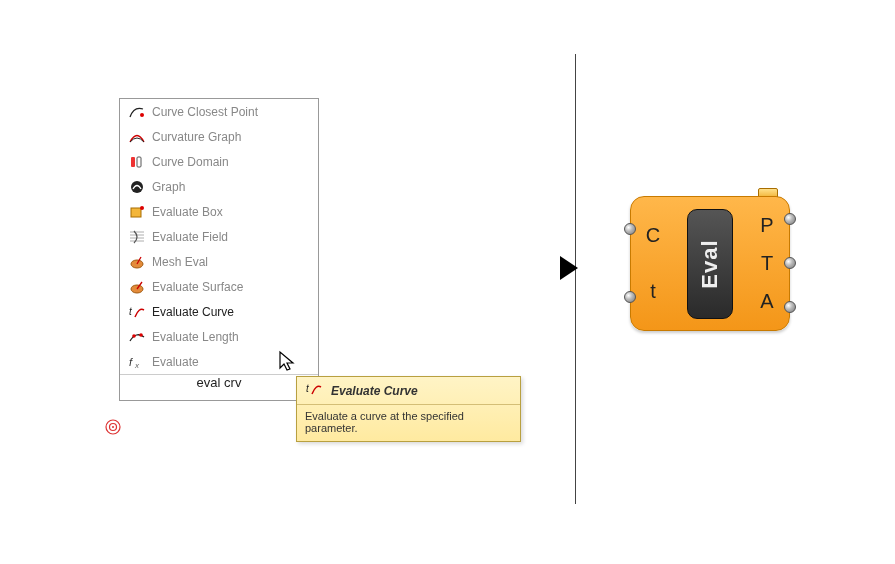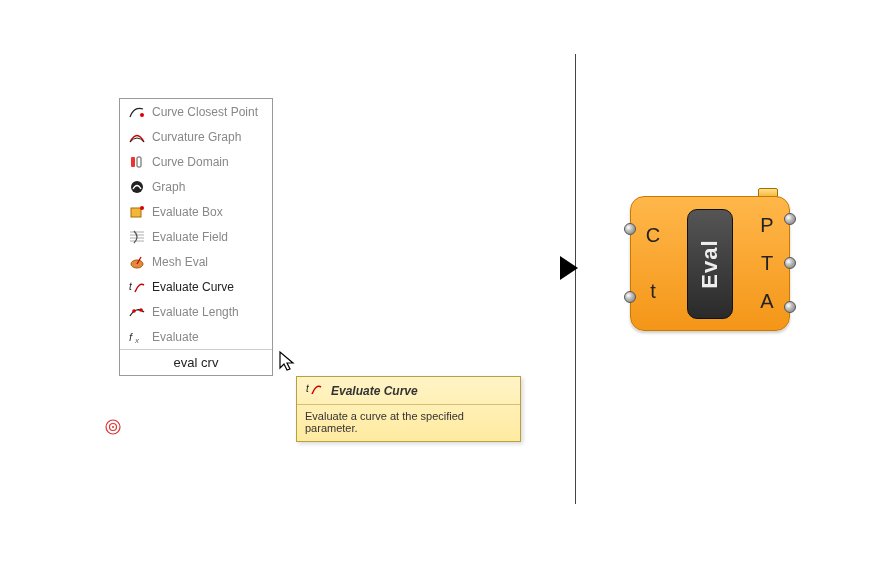--- a/index.html
+++ b/index.html
@@ -3,26 +3,26 @@
 <meta charset="utf-8">
 <style>
   * { box-sizing: border-box; margin: 0; padding: 0; }
   html, body { width: 895px; height: 564px; background: #fff; font-family: Arial, Helvetica, sans-serif; position: relative; overflow: hidden; }
 
   
   .divider { position: absolute; left: 575px; top: 54px; width: 1px; height: 450px; background: #444; }
   .arrow-right { position: absolute; left: 560px; top: 256px; width: 0; height: 0; border-top: 12px solid transparent; border-bottom: 12px solid transparent; border-left: 18px solid #000; }
 
   
-  .popup { position: absolute; left: 119px; top: 98px; width: 154px; border: 1px solid #999; background: #fff; }
+  .popup { position: absolute; left: 119px; top: 98px; width: 200px; border: 1px solid #999; background: #fff; }
   .popup-item { display: flex; align-items: center; height: 25px; padding: 0 6px; font-size: 12px; color: #888; cursor: pointer; }
   .popup-item .icon-slot { width: 22px; height: 18px; display: flex; align-items: center; justify-content: center; }
   .popup-item .label { margin-left: 4px; }
   .popup-item.selected { background: #fff; color: #222; font-weight: 500; }
-  .search-row { height: 26px; display: flex; align-items: center; justify-content: center; border-top: 1px solid #ccc; }
+  .search-row { height: 26px; display: flex; align-items: flex-start; justify-content: center; border-top: 1px solid #ccc; }
   .search-input { border: none; outline: none; font-size: 13px; text-align: center; width: 100%; color: #222; font-family: Arial; }
 
   
   .tooltip { position: absolute; left: 296px; top: 376px; width: 225px; border: 1px solid #b8a040; background: linear-gradient(#fff4c6, #ffeaa0); font-size: 12px; box-shadow: 2px 2px 4px rgba(0,0,0,0.15); }
   .tooltip-head { display: flex; align-items: center; padding: 4px 8px; border-bottom: 1px solid #d4be76; }
   .tooltip-head .tlabel { font-style: italic; font-weight: 600; color: #333; margin-left: 8px; }
   .tooltip-body { padding: 5px 4px 7px 8px; color: #333; font-size: 11px; }
 
   
   .cursor { position: absolute; left: 278px; top: 350px; pointer-events: none; }
@@ -108,20 +108,29 @@
     <span class="label">Evaluate Field</span>
   </div>
   <div class="popup-item">
     <span class="icon-slot">
       <svg width="18" height="16">
           <ellipse cx="9" cy="10" rx="6" ry="4" fill="#e38b3a" stroke="#a05a10"></ellipse>
           <line x1="9" y1="10" x2="13" y2="3" stroke="#c00" stroke-width="1.3"></line>
         </svg>
     </span>
     <span class="label">Mesh Eval</span>
+  </div>
+  <div class="popup-item">
+    <span class="icon-slot">
+      <svg width="18" height="16">
+          <ellipse cx="9" cy="10" rx="6" ry="4" fill="#e38b3a" stroke="#a05a10"></ellipse>
+          <line x1="9" y1="10" x2="14" y2="3" stroke="#c00" stroke-width="1.3"></line>
+        </svg>
+    </span>
+    <span class="label">Evaluate Surface</span>
   </div>
   <div class="popup-item selected">
     <span class="icon-slot">
       <svg width="18" height="16">
           <text x="1" y="11" font-size="10" font-style="italic" fill="#222">t</text>
           <path d="M7 13 Q11 3 16 6" stroke="#c00" fill="none" stroke-width="1.5"></path>
         </svg>
     </span>
     <span class="label">Evaluate Curve</span>
   </div>

